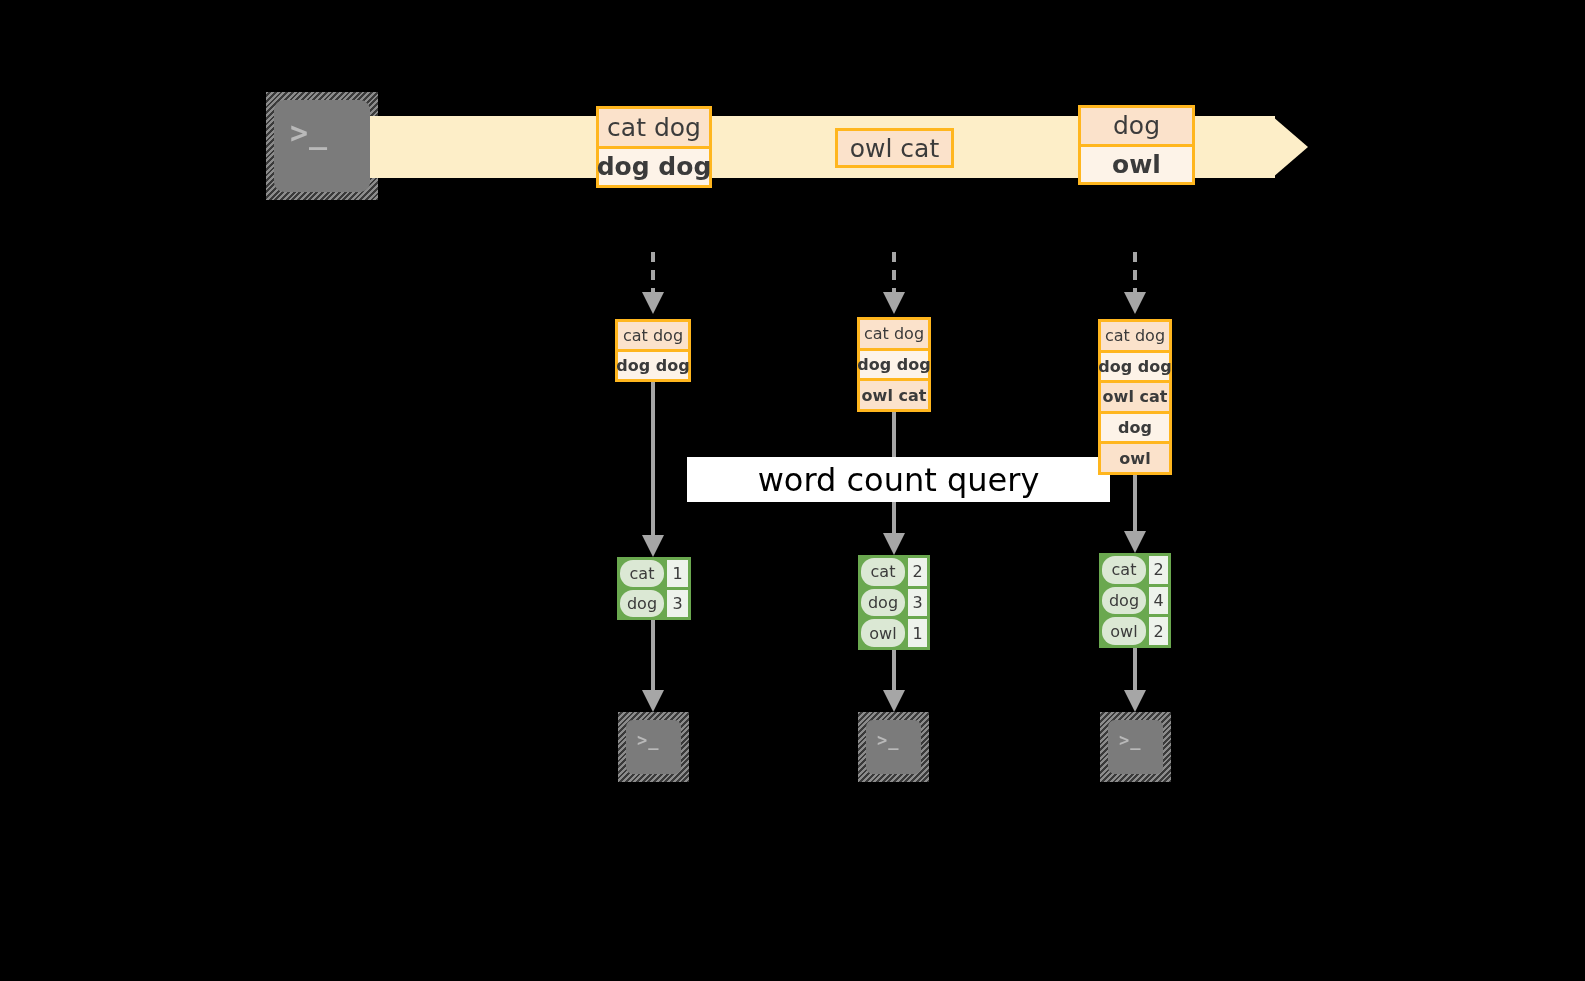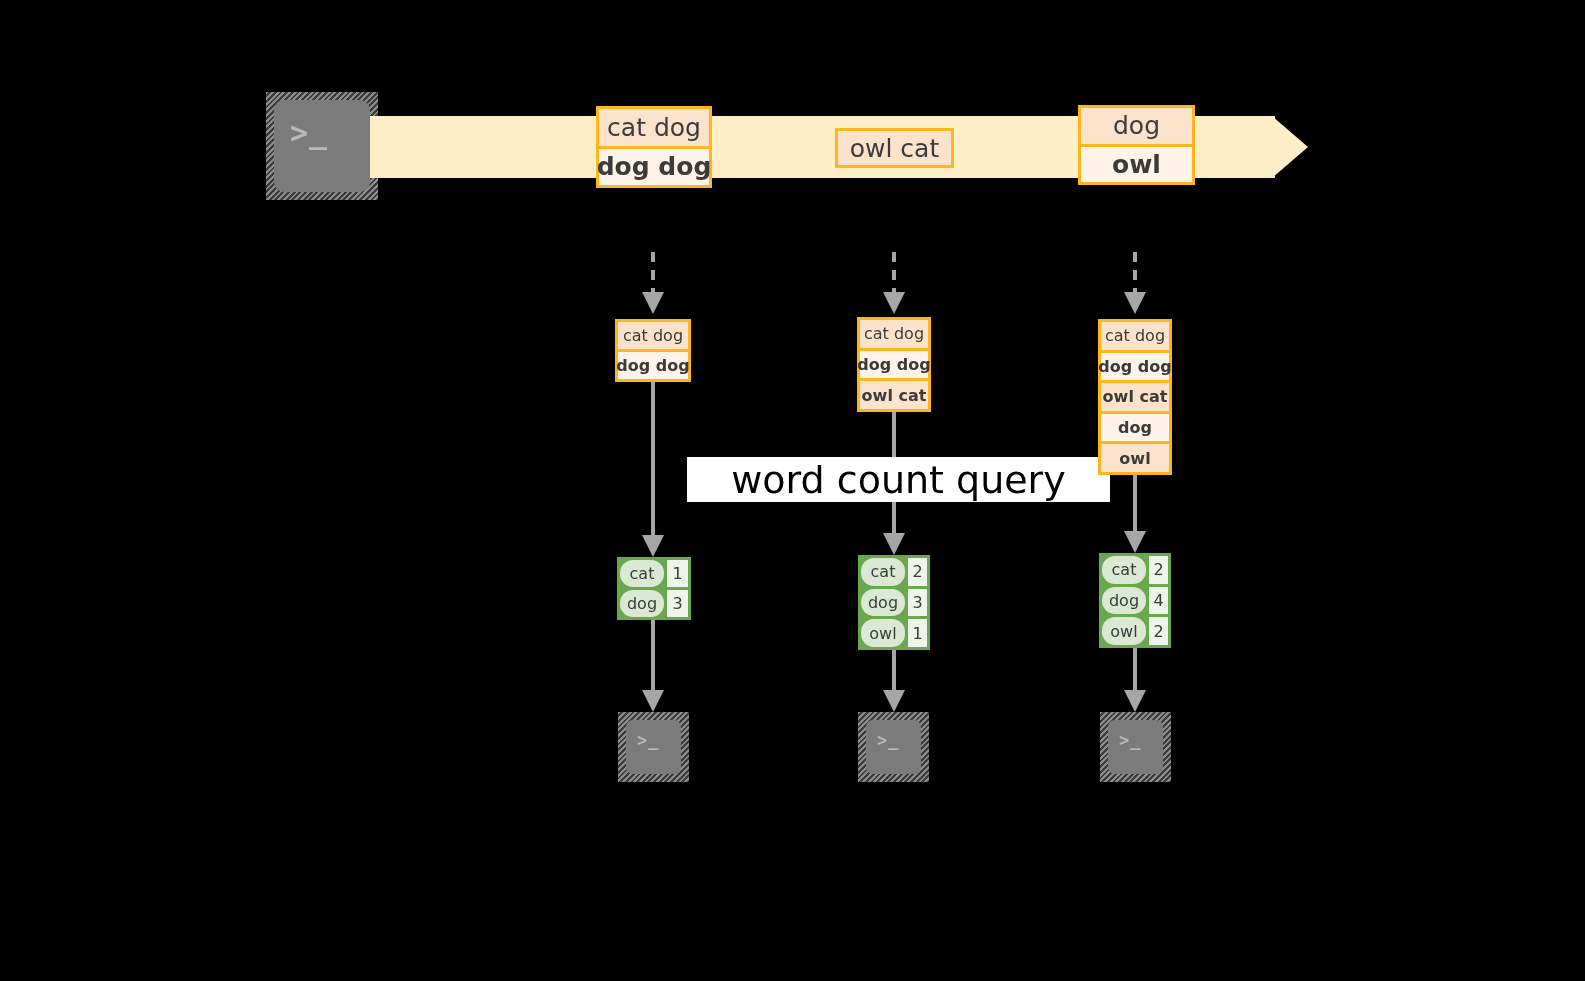--- a/index.html
+++ b/index.html
@@ -150,21 +150,21 @@
   .banner {
     position: absolute;
     background: #ffffff;
     display: flex;
     align-items: center;
     justify-content: center;
     color: #000000;
     z-index: 3;
   }
   .banner span {
-    font-size: 38px;
+    font-size: 32px;
     white-space: nowrap;
   }
 </style>
 </head>
 <body>
 
 <div id="stage">
 
   <div class="terminal big" style="left:266px; top:92px; width:112px; height:108px;">
     <div class="inner">

